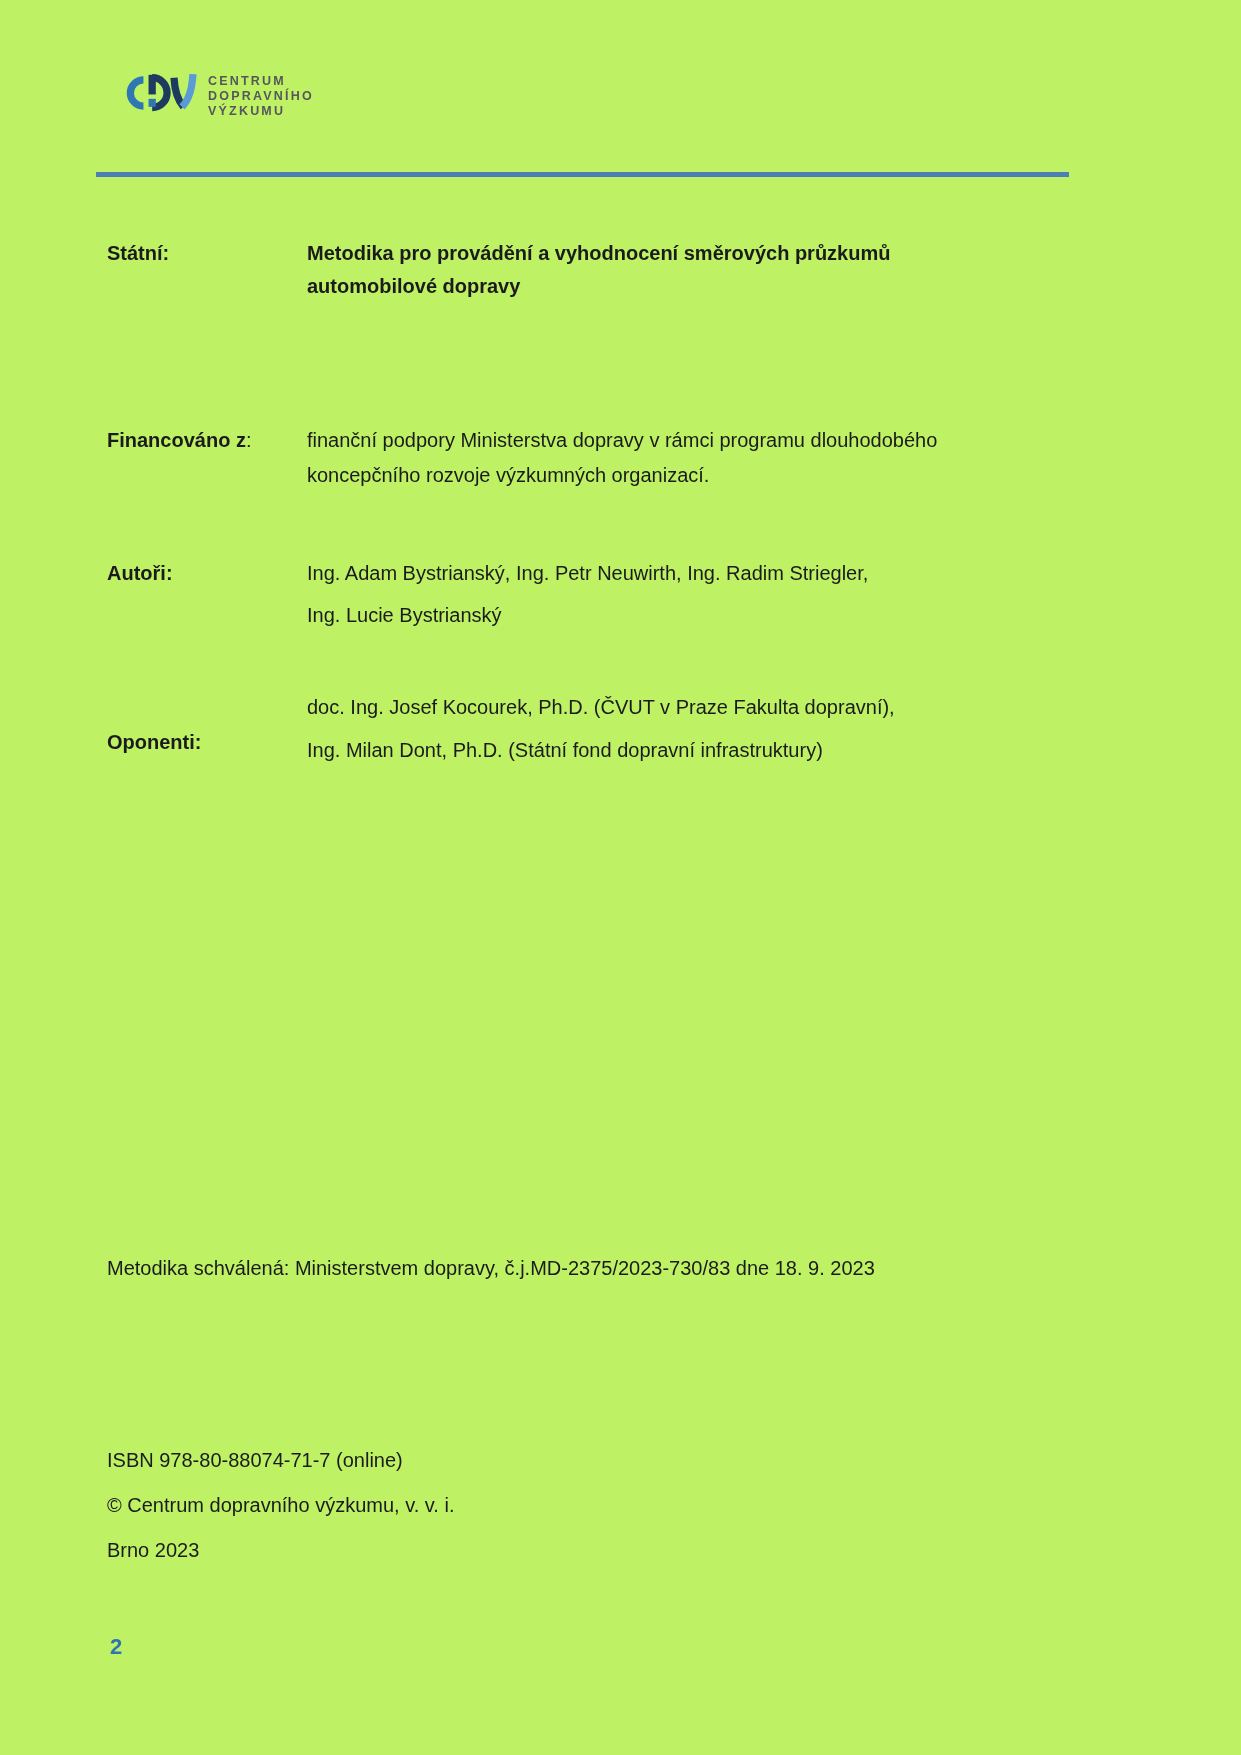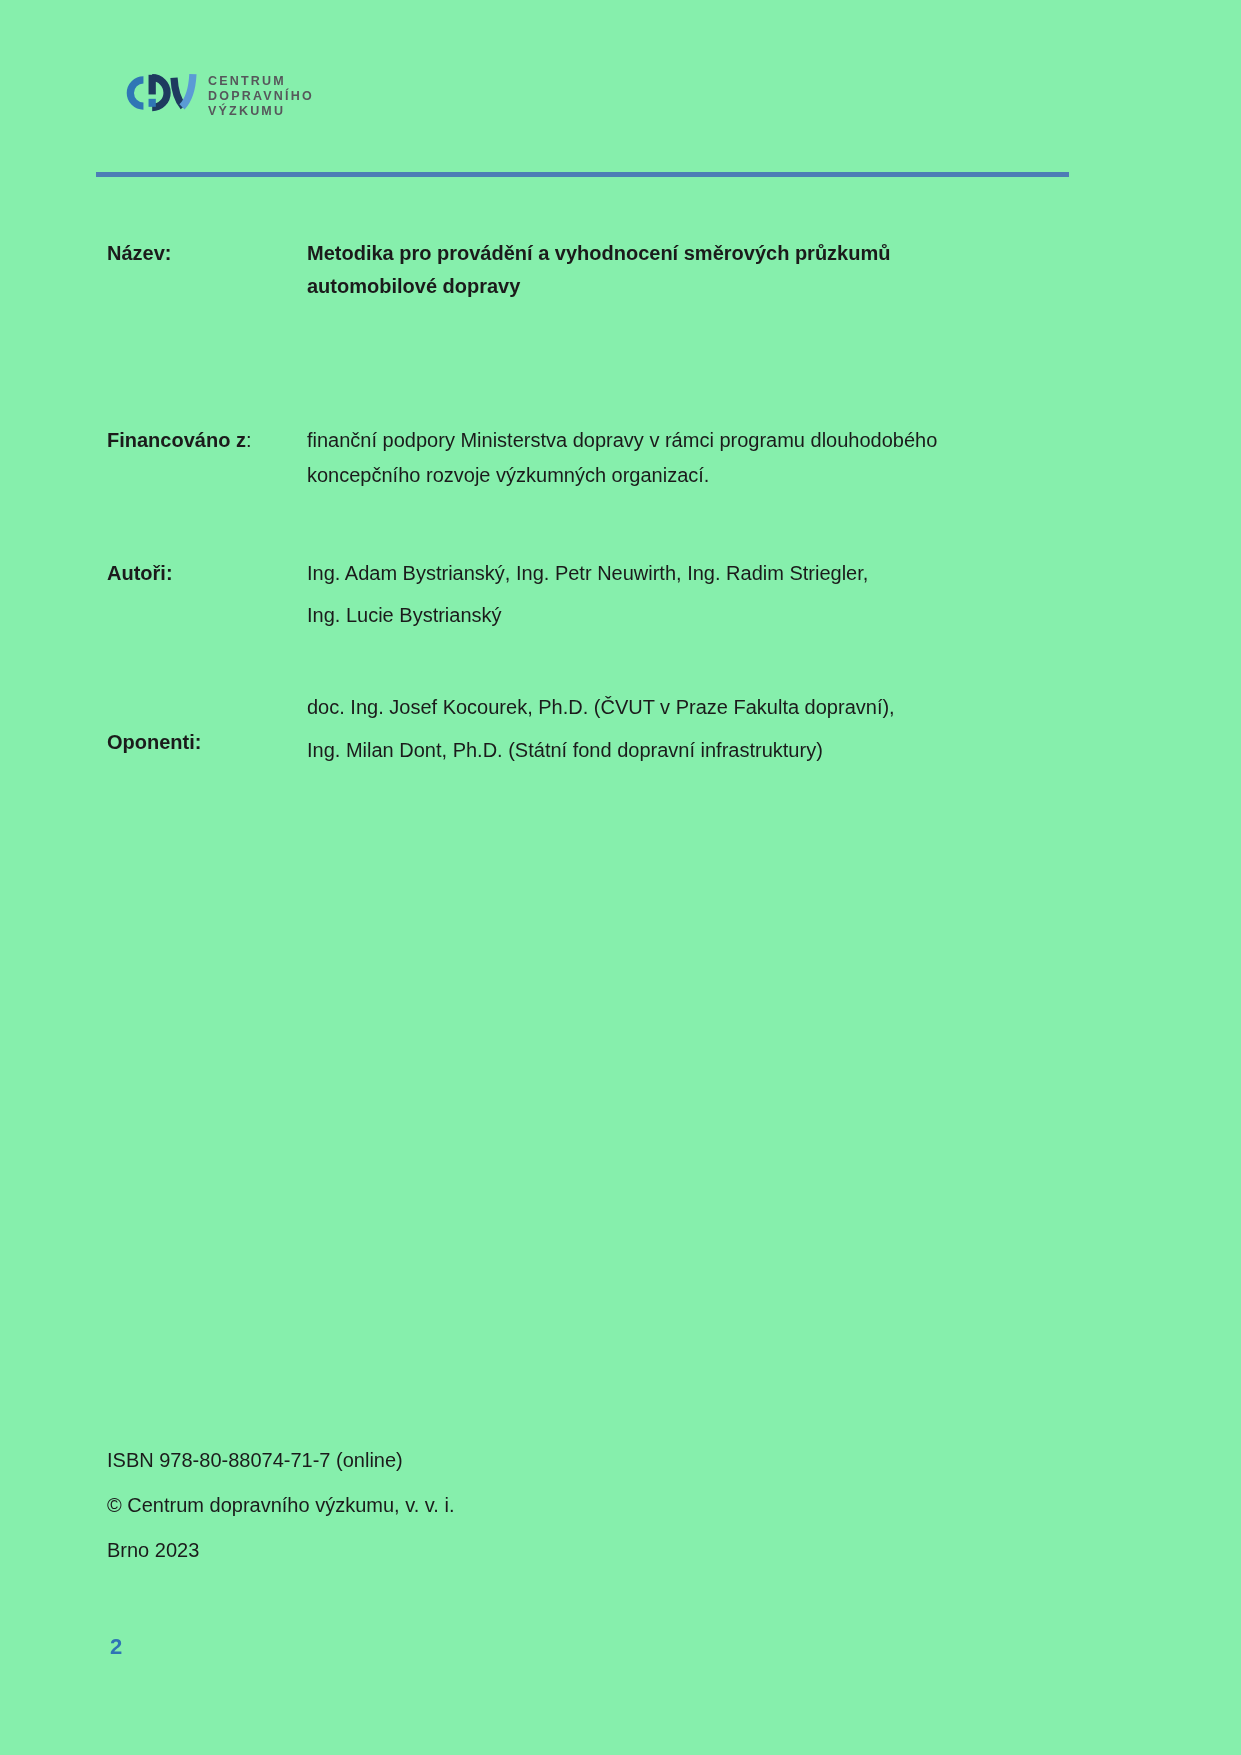--- a/index.html
+++ b/index.html
@@ -1,20 +1,20 @@
 <!DOCTYPE html>
 <html lang="cs"><head>
 <meta charset="utf-8">
 <style>
   html, body { margin: 0; padding: 0; background: #ffffff; }
   .page {
     position: relative;
     width: 1241px;
     height: 1755px;
-    background: #86efac;
+    background: #bef264;
     font-family: "Liberation Sans", sans-serif;
     font-size: 20px;
     color: #1b1b1b;
     overflow: hidden;
   }
   .abs { position: absolute; white-space: nowrap; line-height: 26px; }
   .b { font-weight: bold; }
   .rule {
     position: absolute;
     left: 96px; top: 172px;
@@ -57,38 +57,39 @@
     </svg>
     <div class="logo-text">
       <div>CENTRUM</div>
       <div>DOPRAVNÍHO</div>
       <div>VÝZKUMU</div>
     </div>
   </div>
 
   <div class="rule"></div>
 
-  <div class="abs b" style="left:107px; top:240px;">Název:</div>
+  <div class="abs b" style="left:107px; top:240px;">Státní:</div>
   <div class="abs b" style="left:307px; top:240px;">Metodika pro provádění a vyhodnocení směrových průzkumů</div>
   <div class="abs b" style="left:307px; top:273px;">automobilové dopravy</div>
 
   <div class="abs" style="left:107px; top:427px;">
     <span class="b">Financováno z</span><span>:</span>
   </div>
   <div class="abs" style="left:307px; top:427px;">finanční podpory Ministerstva dopravy v rámci programu dlouhodobého</div>
   <div class="abs" style="left:307px; top:462px;">koncepčního rozvoje výzkumných organizací.</div>
 
   <div class="abs b" style="left:107px; top:560px;">Autoři:</div>
   <div class="abs" style="left:307px; top:560px;">Ing. Adam Bystrianský, Ing. Petr Neuwirth, Ing. Radim Striegler,</div>
   <div class="abs" style="left:307px; top:602px;">Ing. Lucie Bystrianský</div>
 
   <div class="abs b" style="left:107px; top:694px;margin-top:35px;">Oponenti:</div>
   <div class="abs" style="left:307px; top:737px;">Ing. Milan Dont, Ph.D. (Státní fond dopravní infrastruktury)</div>
   <div class="abs" style="left:307px; top:694px;">doc. Ing. Josef Kocourek, Ph.D. (ČVUT v Praze Fakulta dopravní),</div>
 
+  <div class="abs" style="left:107px; top:1255px;">Metodika schválená: Ministerstvem dopravy, č.j.MD-2375/2023-730/83 dne 18. 9. 2023</div>
 
   <div class="abs" style="left:107px; top:1447px;">ISBN 978-80-88074-71-7 (online)</div>
   <div class="abs" style="left:107px; top:1492px;">© Centrum dopravního výzkumu, v. v. i.</div>
   <div class="abs" style="left:107px; top:1537px;">Brno 2023</div>
 
   <div class="pagenum">2</div>
 
 </div>
 
 </body></html>

